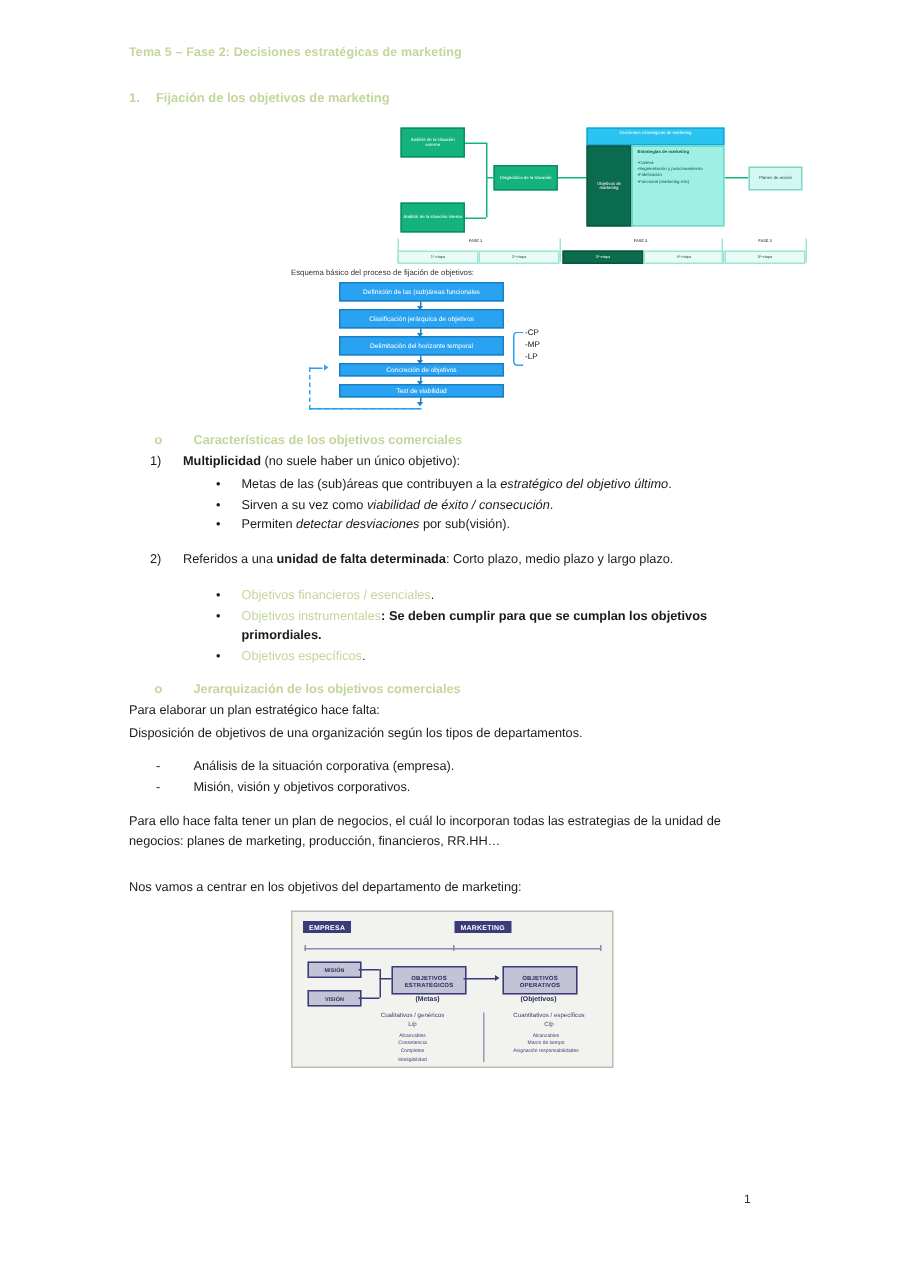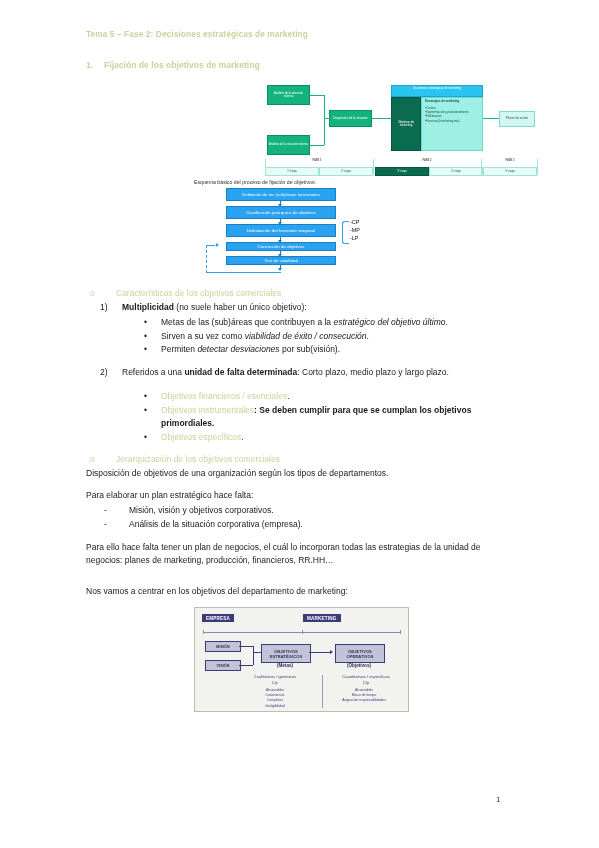--- a/index.html
+++ b/index.html
@@ -58,23 +58,24 @@
     margin: 0 0 9px 0;
     color: #1a1a1a;
   }
   .para.tight { margin-bottom: 2px; }
   .spacer { height: 9px; }
 
   .green-head {
     color: #c3d69b;
     font-size: 8.5px;
     line-height: 1.5;
-    margin: 0 0 1px 4px;
+    margin: 0 0 1px 17px;
     padding-left: 26px;
     text-indent: -26px;
+    font-weight: bold;
   }
   .green-head .marker { display: inline-block; width: 26px; text-indent: 0; }
 
   .ol-item {
     font-size: 8.5px;
     line-height: 1.55;
     margin: 0 0 2px 0;
     padding-left: 36px;
     text-indent: -22px;
     color: #1a1a1a;
@@ -521,28 +522,28 @@
     <div class="bullet-item green">
       <span class="dot" style="color:#1a1a1a;">•</span><span>Objetivos específicos</span><span class="blk" style="font-weight:normal;">.</span>
     </div>
 
     <div class="spacer"></div>
 
     <div class="green-head">
       <span class="marker">o</span><span>Jerarquización de los objetivos comerciales</span>
     </div>
 
+    <div class="para tight">Para elaborar un plan estratégico hace falta:</div>
+
     <div class="para">Disposición  de objetivos de una organización según los tipos de departamentos.</div>
-
-    <div class="para tight">Para elaborar un plan estratégico hace falta:</div>
+    <div class="dash-item">
+      <span class="dash">-</span><span>Análisis de la situación corporativa (empresa).</span>
+    </div>
     <div class="dash-item">
       <span class="dash">-</span><span>Misión, visión y objetivos corporativos.</span>
-    </div>
-    <div class="dash-item">
-      <span class="dash">-</span><span>Análisis de la situación corporativa (empresa).</span>
     </div>
 
     <div class="spacer"></div>
 
     <div class="para">Para ello hace falta tener un plan de negocios, el cuál lo incorporan todas las estrategias de la unidad de negocios: planes de marketing, producción, financieros, RR.HH…</div>
 
     <div class="spacer"></div>
 
     <div class="para">Nos vamos a centrar en los objetivos del departamento de marketing:</div>
 

